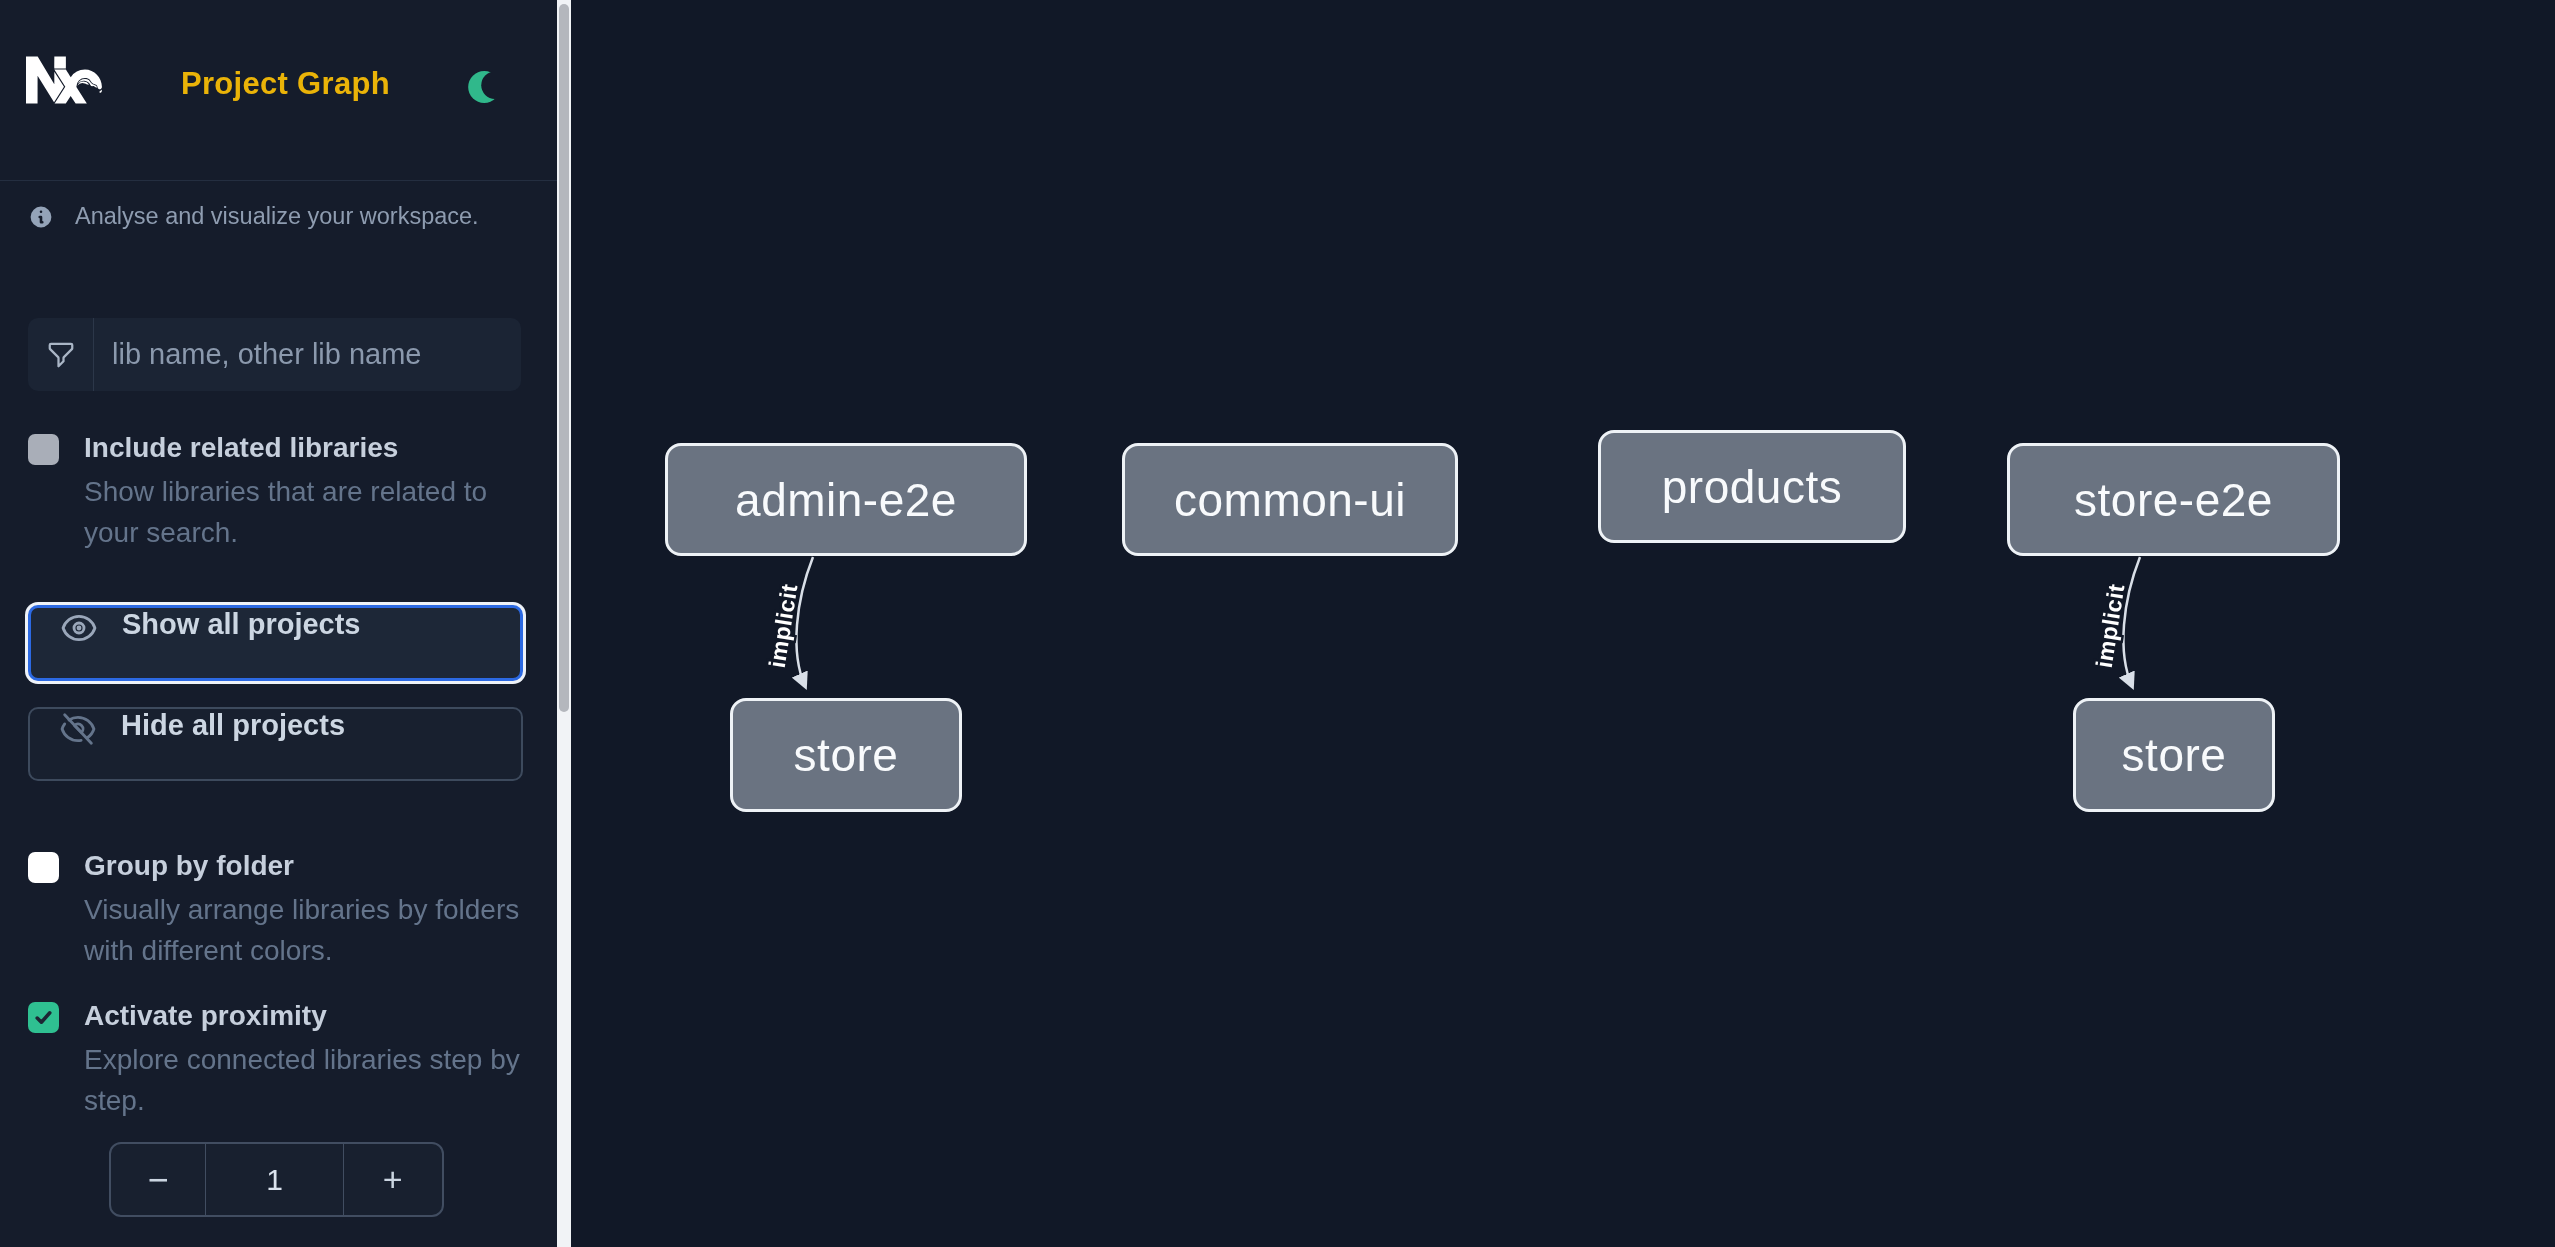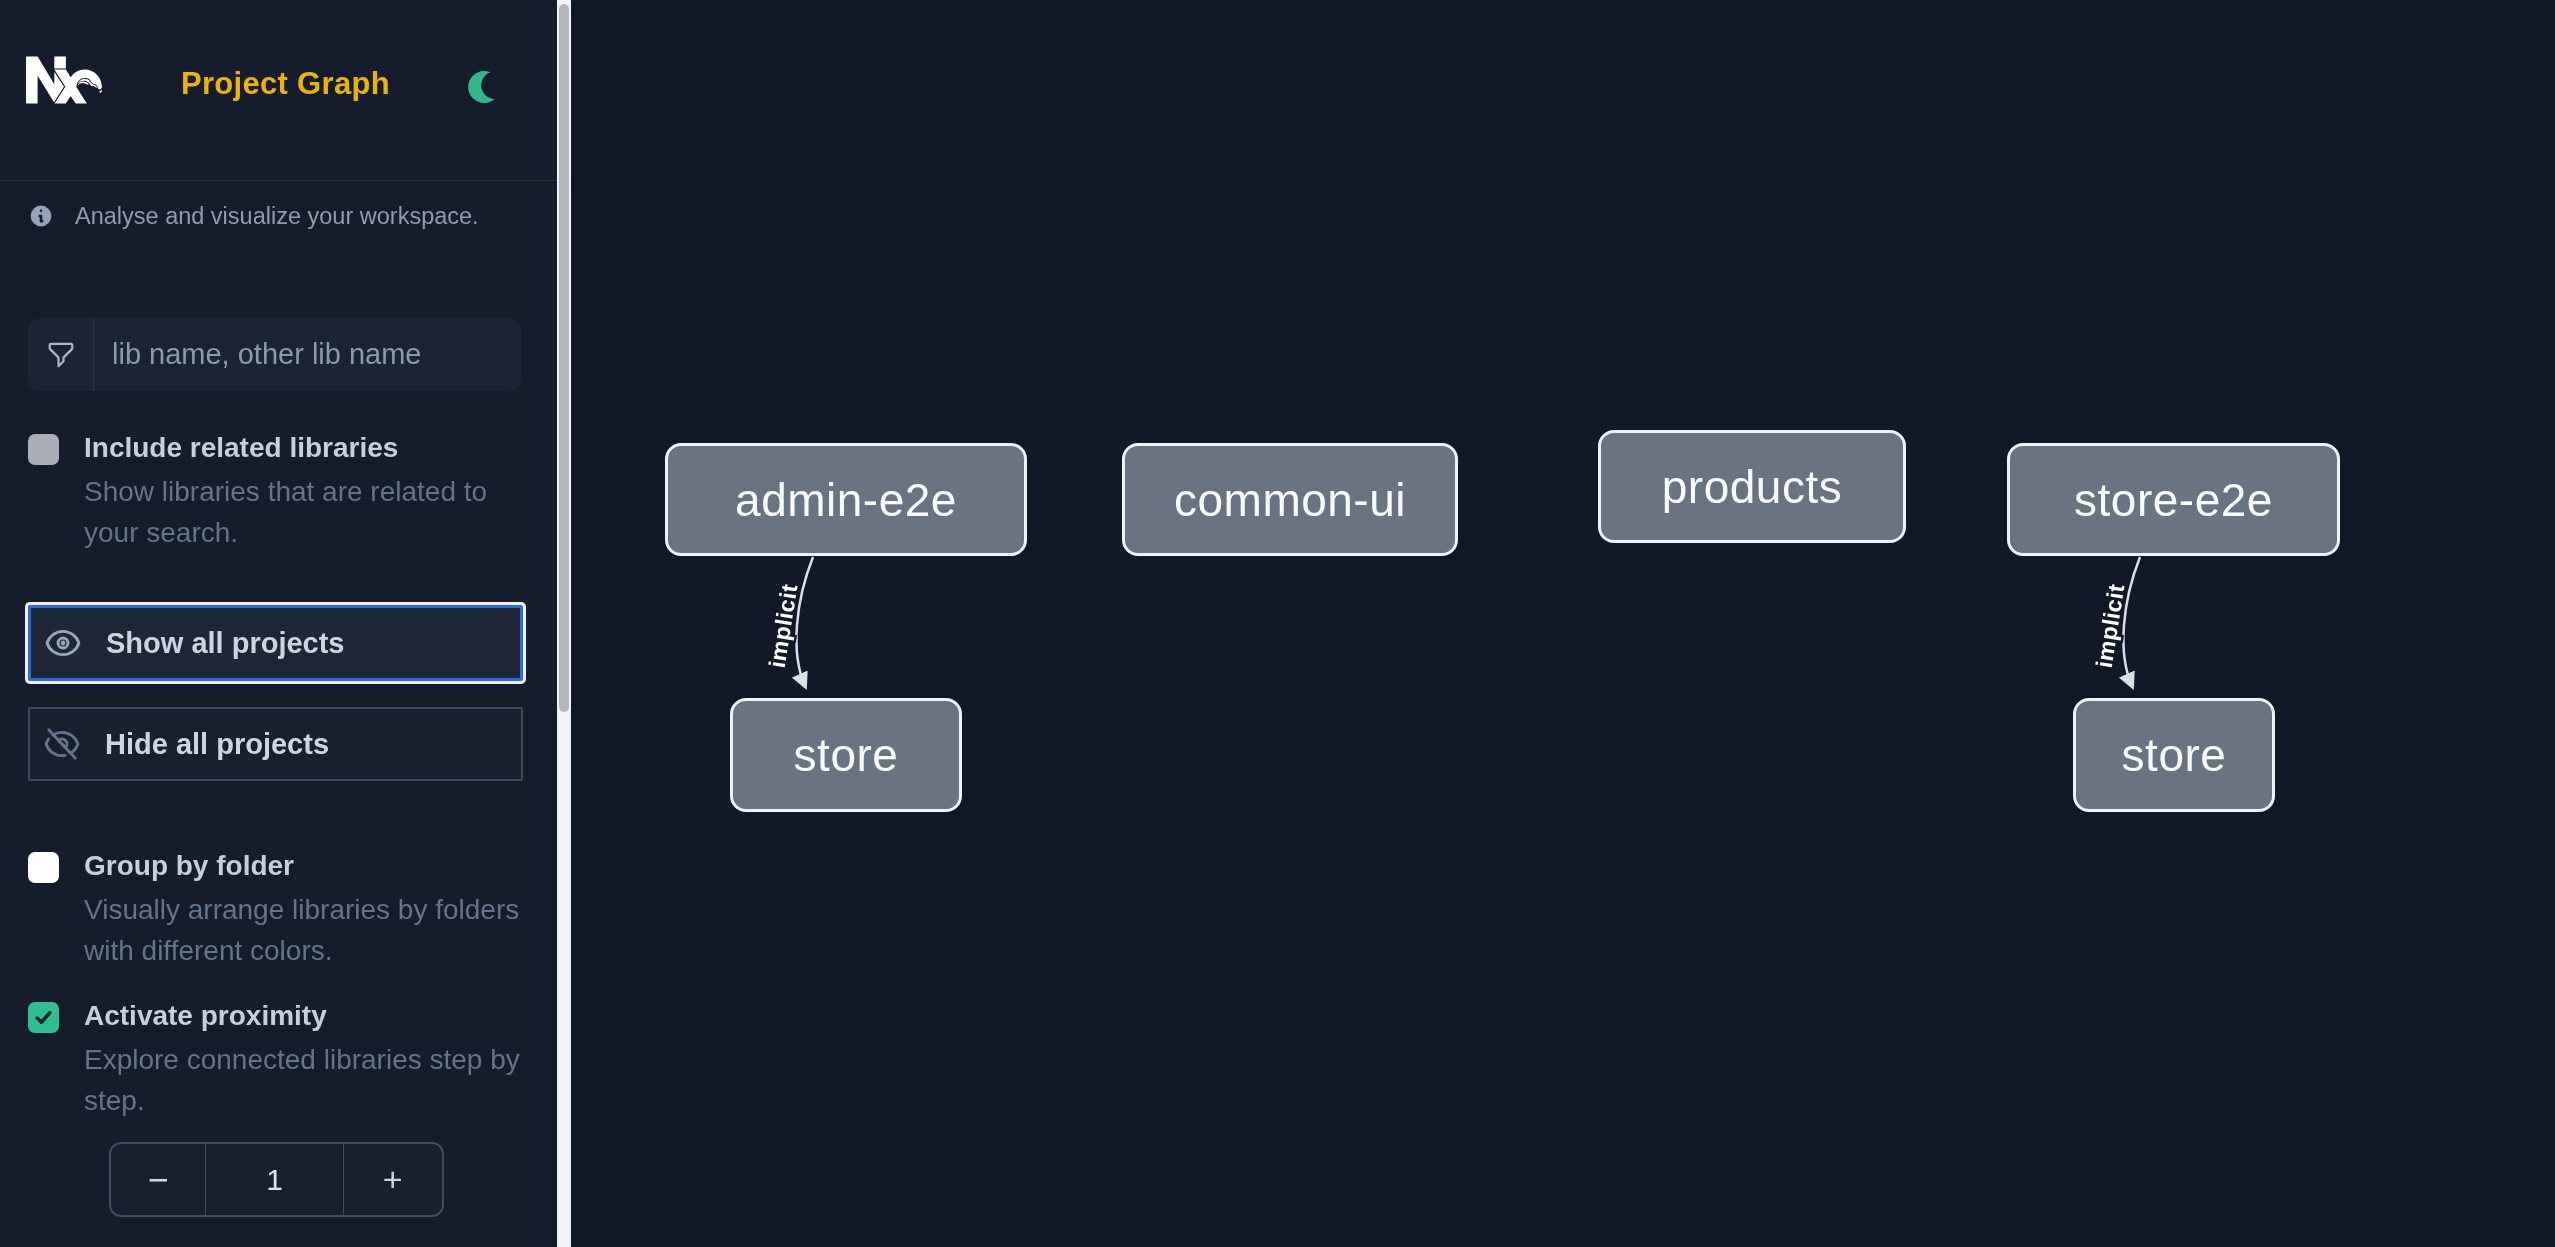--- a/index.html
+++ b/index.html
@@ -10,21 +10,21 @@
   
   .sidebar { position:absolute; left:0; top:0; width:557px; height:1247px;
              background:#151c2b; }
   .sb-header { position:absolute; left:0; top:0; width:557px; height:181px;
                border-bottom:1px solid #242e40; }
   .nx-logo { position:absolute; left:26px; top:42px; width:76px; height:76px; }
   .app-title { position:absolute; left:181px; top:66px; font-size:31px; font-weight:600;
                color:#eab308; letter-spacing:0.3px; }
   .theme-btn { position:absolute; left:466px; top:68px; width:40px; height:40px;
                background:none; border:none; cursor:pointer; }
-  .tagline-row { position:absolute; left:28px; top:203px; display:flex; align-items:flex-start; gap:21px; }
+  .tagline-row { position:absolute; left:28px; top:203px; display:flex; align-items:center; gap:21px; }
   .tagline-row svg { flex:0 0 auto; }
   .tagline { font-size:23.5px; color:#8e9cb0; }
 
   .filter-box { position:absolute; left:28px; top:318px; width:493px; height:73px;
                 background:#1b2434; border-radius:10px; display:flex; align-items:stretch; overflow:hidden; }
   .filter-icon-cell { width:66px; display:flex; align-items:center; justify-content:center;
                       border-right:1px solid #2c3749; }
   .filter-box input { flex:1; background:transparent; border:none; outline:none;
                       font-size:29px; color:#b6c2d2; padding:0 18px;
                       font-family:"Liberation Sans", sans-serif; }
@@ -37,22 +37,22 @@
   .opt-box .check { display:none; }
   .opt-box.checked { background:#2fc091; }
   .opt-box.checked .check { display:block; }
   .opt-text { margin-left:56px; }
   .opt-label { font-size:28px; font-weight:600; color:#c6cfdc; cursor:pointer; }
   .opt-desc { font-size:28px; color:#64748b; line-height:41px; margin-top:7px; }
   #opt-include { top:432px; } #opt-include .opt-desc { max-width:462px; }
   #opt-group   { top:850px; } #opt-group .opt-desc { max-width:445px; }
   #opt-prox    { top:1000px; } #opt-prox .opt-desc { max-width:445px; }
 
-  .sb-btn { position:absolute; left:28px; width:495px; display:flex; align-items:center;
-            gap:23px; padding-left:12px; border-radius:2px; cursor:pointer;
+  .sb-btn { position:absolute; left:28px; width:495px; display:flex; 
+            gap:23px; padding-left:28px; border-radius:10px; cursor:pointer;
             font-family:"Liberation Sans", sans-serif; }
   .sb-btn span { font-size:29px; font-weight:600; color:#ccd6e2; }
   #btn-show { top:605px; height:76px; background:#1d2737; border:3px solid #2c69e2;
               box-shadow:0 0 0 3px #eef2f8; }
   #btn-hide { top:707px; height:74px; background:#18202f; border:2px solid #3d4a5d; }
 
   .stepper { position:absolute; left:109px; top:1142px; width:335px; height:75px;
              border:2px solid #414d61; border-radius:12px; display:flex;
              background:#18202f; overflow:hidden; }
   .stepper > * { display:flex; align-items:center; justify-content:center;

